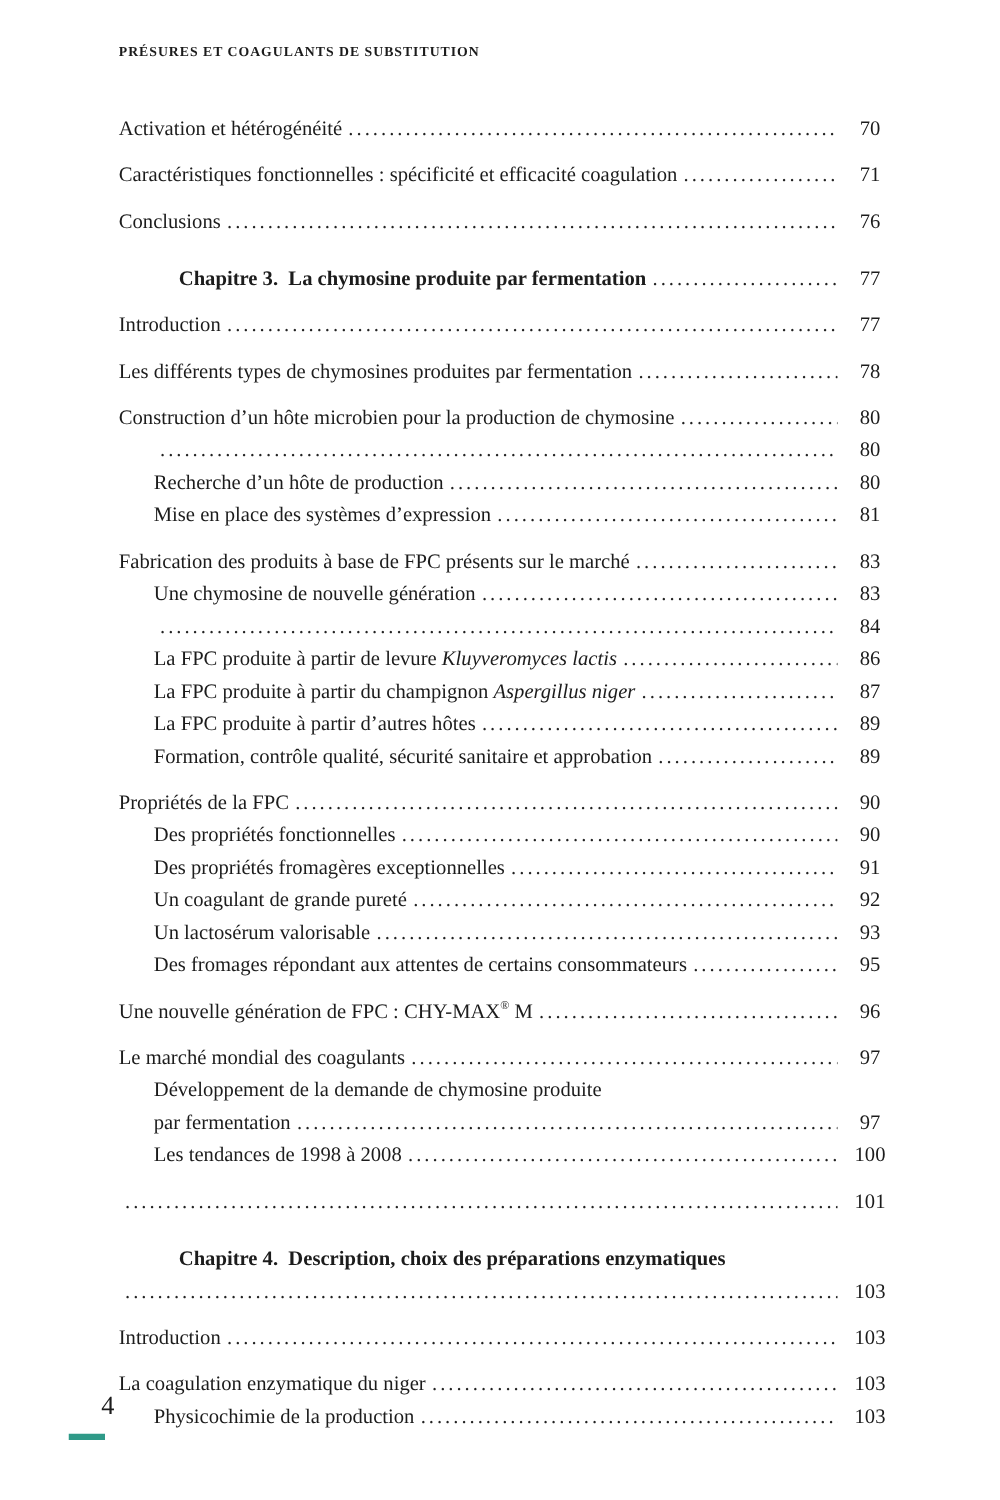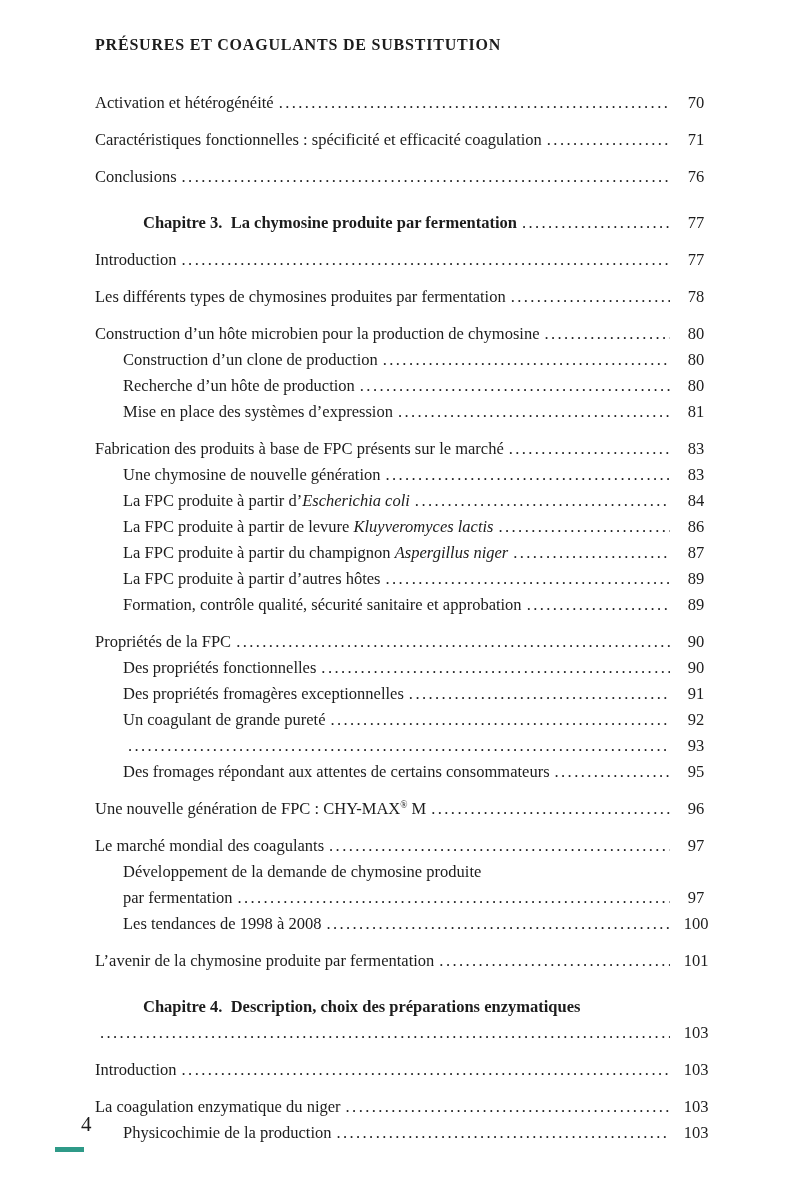--- a/index.html
+++ b/index.html
@@ -6,21 +6,21 @@
   html,body { width:800px; height:1200px; }
   body {
     position:relative;
     background:#ffffff;
     font-family:"Liberation Serif","DejaVu Serif",serif;
     color:#1c1c1c;
     overflow:hidden;
   }
   .running-head {
     position:absolute; left:95px; top:36px;
-    font-size:16px; font-weight:700; letter-spacing:.8px;
+    font-size:11px; font-weight:700; letter-spacing:.8px;
   }
   .toc {
     position:absolute; left:95px; right:80px; top:90px;
     font-size:16.5px; line-height:26px;
   }
   .entry.l0 { margin-top:11px; }
   .entry.chapter { margin-top:20px; }
   .entry.l1 { margin-top:0; padding-left:28px; }
   .entry:first-child { margin-top:0; }
   .entry.chapter .label, .entry.chapter .pre-line { font-weight:700;margin-left:48px; }
@@ -98,21 +98,20 @@
       </div>
       <div class="entry l0">
         <div class="row">
           <span class="label"><span>Construction d’un hôte microbien pour la production de chymosine</span></span>
           <span class="dots">........................................................................................................................................................................................................</span>
           <span class="pg">80</span>
         </div>
       </div>
       <div class="entry l1">
         <div class="row">
-          <span class="label"><span>Construction d’un clone de production</span></span>
           <span class="dots">........................................................................................................................................................................................................</span>
           <span class="pg">80</span>
         </div>
       </div>
       <div class="entry l1">
         <div class="row">
           <span class="label"><span>Recherche d’un hôte de production</span></span>
           <span class="dots">........................................................................................................................................................................................................</span>
           <span class="pg">80</span>
         </div>
@@ -133,21 +132,20 @@
       </div>
       <div class="entry l1">
         <div class="row">
           <span class="label"><span>Une chymosine de nouvelle génération</span></span>
           <span class="dots">........................................................................................................................................................................................................</span>
           <span class="pg">83</span>
         </div>
       </div>
       <div class="entry l1">
         <div class="row">
-          <span class="label"><span>La FPC produite à partir d’</span><span class="it">Escherichia coli</span></span>
           <span class="dots">........................................................................................................................................................................................................</span>
           <span class="pg">84</span>
         </div>
       </div>
       <div class="entry l1">
         <div class="row">
           <span class="label"><span>La FPC produite à partir de levure </span><span class="it">Kluyveromyces lactis</span></span>
           <span class="dots">........................................................................................................................................................................................................</span>
           <span class="pg">86</span>
         </div>
@@ -196,20 +194,21 @@
       </div>
       <div class="entry l1">
         <div class="row">
           <span class="label"><span>Un coagulant de grande pureté</span></span>
           <span class="dots">........................................................................................................................................................................................................</span>
           <span class="pg">92</span>
         </div>
       </div>
       <div class="entry l1">
         <div class="row">
+          <span class="label"><span>Un lactosérum valorisable</span></span>
           <span class="dots">........................................................................................................................................................................................................</span>
           <span class="pg">93</span>
         </div>
       </div>
       <div class="entry l1">
         <div class="row">
           <span class="label"><span>Des fromages répondant aux attentes de certains consommateurs</span></span>
           <span class="dots">........................................................................................................................................................................................................</span>
           <span class="pg">95</span>
         </div>
@@ -238,21 +237,20 @@
       </div>
       <div class="entry l1">
         <div class="row">
           <span class="label"><span>Les tendances de 1998 à 2008</span></span>
           <span class="dots">........................................................................................................................................................................................................</span>
           <span class="pg">100</span>
         </div>
       </div>
       <div class="entry l0">
         <div class="row">
-          <span class="label"><span>L’avenir de la chymosine produite par fermentation</span></span>
           <span class="dots">........................................................................................................................................................................................................</span>
           <span class="pg">101</span>
         </div>
       </div>
       <div class="entry l0 chapter">
         <div class="pre-line">Chapitre 4.&nbsp; Description, choix des préparations enzymatiques</div>
         <div class="row">
           <span class="dots">........................................................................................................................................................................................................</span>
           <span class="pg">103</span>
         </div>

